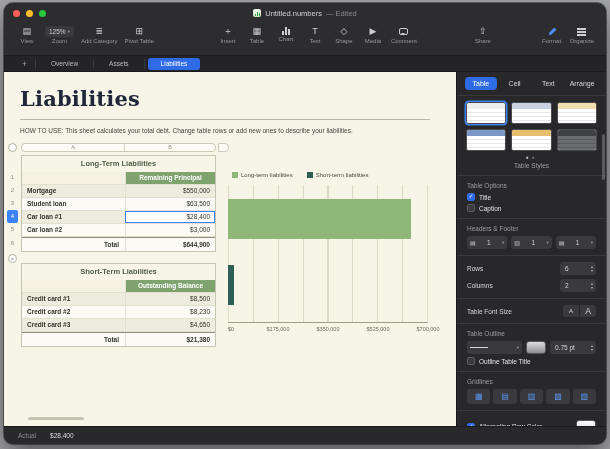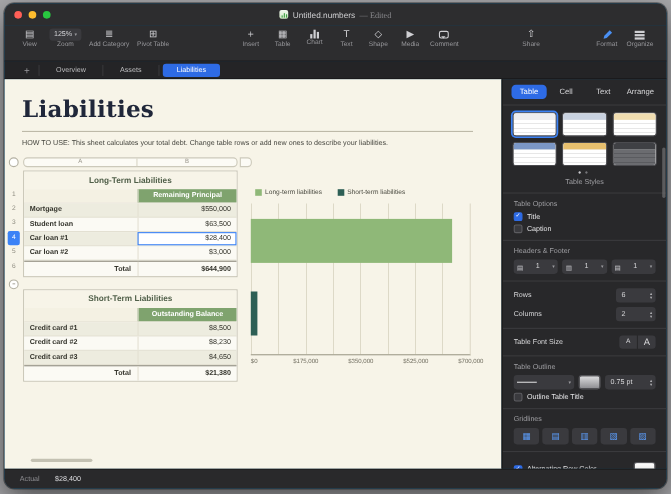--- a/index.html
+++ b/index.html
@@ -17,21 +17,21 @@
     display:flex; align-items:center; }
   .lights { display:flex; gap:6px; margin-left:9px; }
   .light { width:7px; height:7px; border-radius:50%; }
   .light.r { background:#ff5f57; } .light.y { background:#febc2e; } .light.g { background:#28c840; }
   .titlewrap { position:absolute; left:0; right:0; text-align:center; font-size:7.5px;
     color:#cfcfd1; display:flex; align-items:center; justify-content:center; gap:4px; }
   .doc-ico { width:8px; height:8px; border-radius:2px; background:linear-gradient(#f2f8ef,#cde8c2);
     display:inline-flex; align-items:flex-end; justify-content:center; gap:1px; padding:1.5px; }
   .doc-ico i { width:1.5px; background:#3d9e43; display:block; }
   .doc-ico .h1 { height:2px; } .doc-ico .h2 { height:4px; } .doc-ico .h3 { height:3px; }
-  .edited { color:#8a8a8e;font-family:Liberation Serif, serif; }
+  .edited { color:#8a8a8e; }
 
   
   .toolbar { height:33px; flex:none; background:#2d2d2f; border-bottom:1px solid #1b1b1d;
     display:flex; align-items:flex-start; padding:3px 12px 0; gap:7px; }
   .tool { display:flex; flex-direction:column; align-items:center; gap:1px; min-width:22px; }
   .tico { height:11px; line-height:11px; font-size:9px; color:#cfcfd3; display:flex;
     align-items:center; justify-content:center; }
   .tlab { font-size:6px; color:#97979b; white-space:nowrap; }
   .zoom-pill { height:11px; display:flex; align-items:center; gap:2px; font-size:6.5px;
     color:#cfcfd3; background:#3a3a3e; border-radius:3px; padding:0 4px; }

